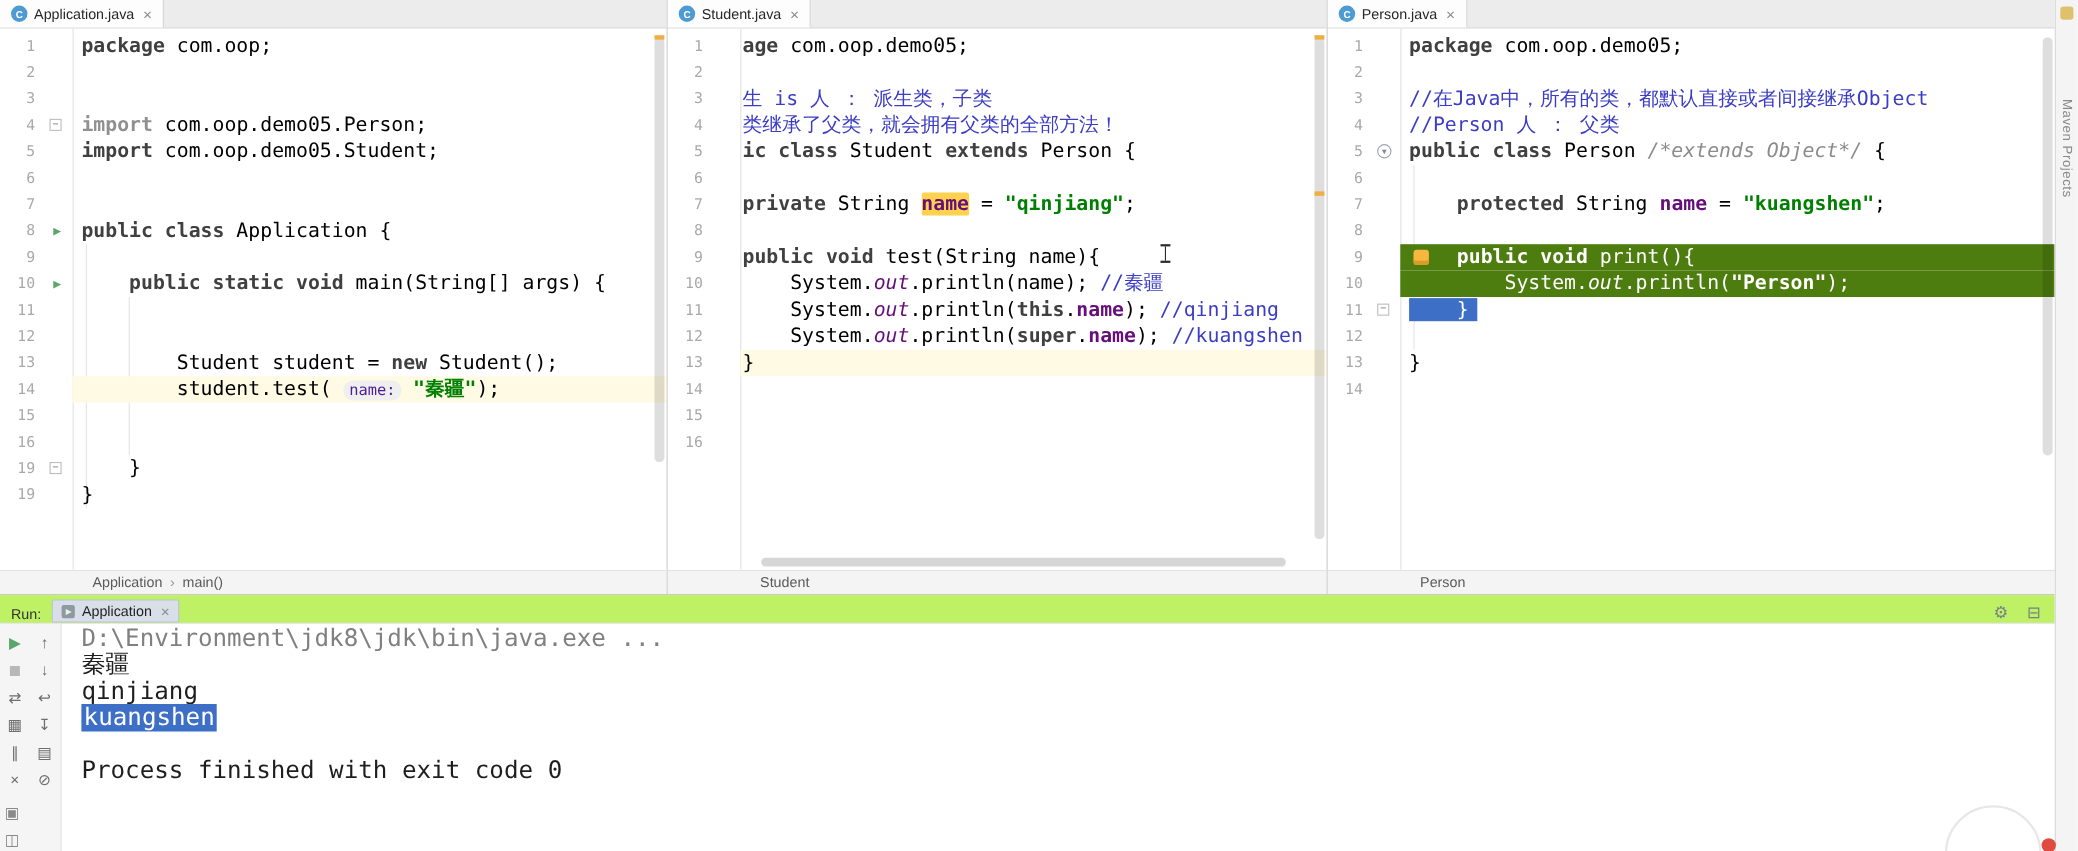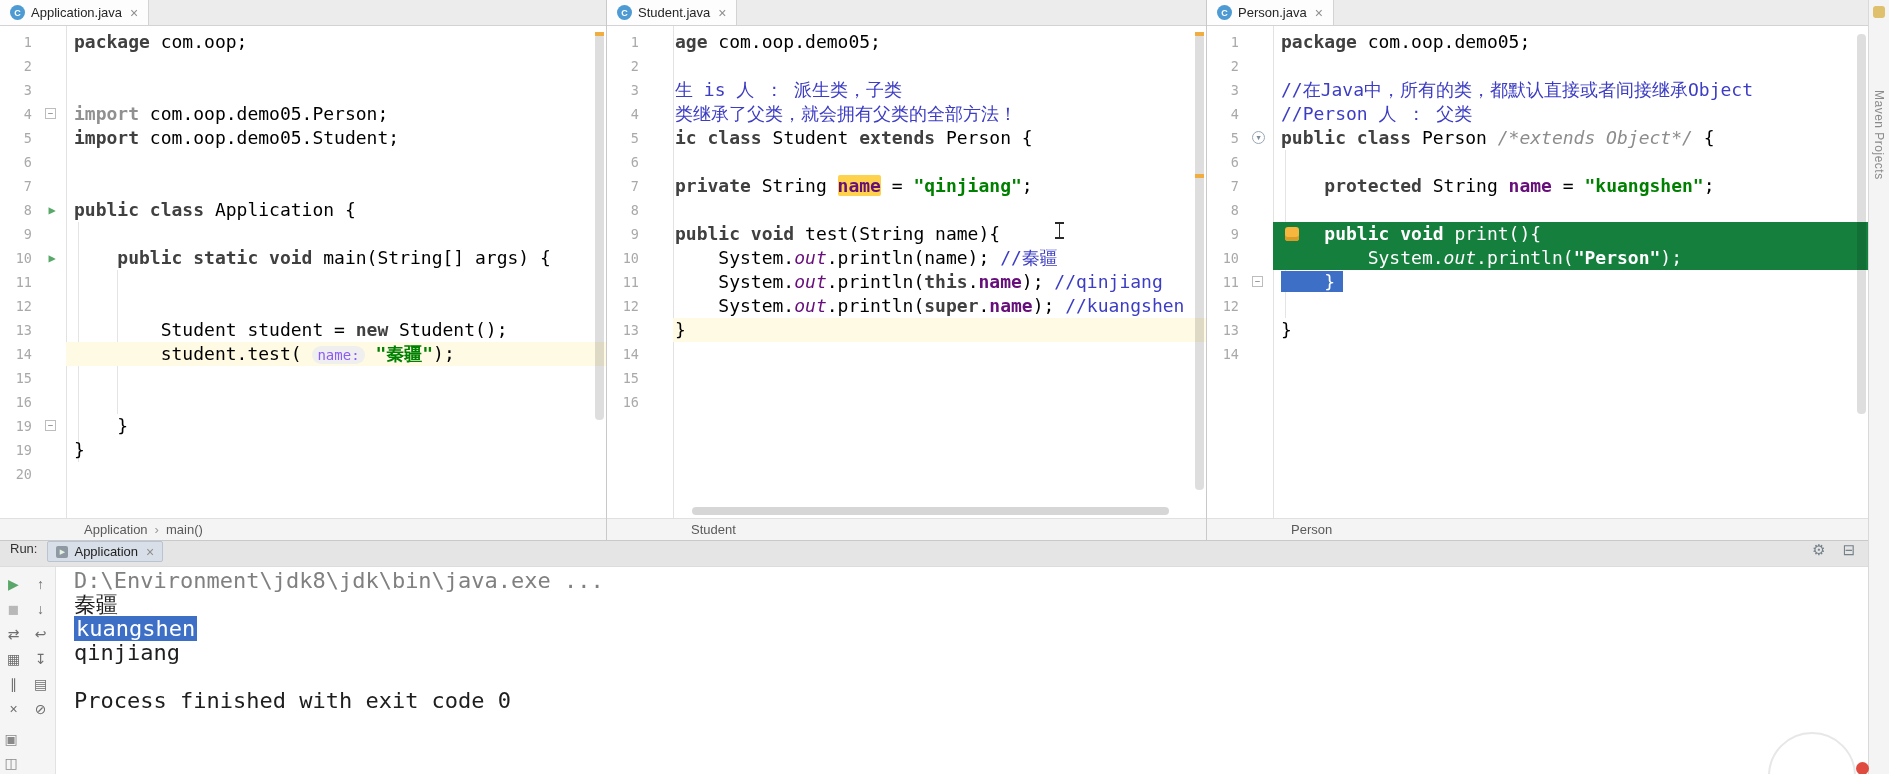--- a/index.html
+++ b/index.html
@@ -36,42 +36,42 @@
   .tk-kw{color:#404040;font-weight:bold}
   .tk-pl{color:#000}
   .tk-str{color:#008000;font-weight:bold}
   .tk-cmt{color:#3c3cc4;}
   .tk-bcmt{color:#8c8c8c;font-style:italic}
   .tk-fld{color:#660e7a;font-weight:bold}
   .tk-fldhl{color:#660e7a;font-weight:bold;background:#ffd24d;border-radius:2px}
   .tk-sf{color:#660e7a;font-style:italic}
   .tk-fade{color:#000000}
   .tk-kwf{color:#909090;font-weight:bold}
-  .tk-hint{color:#8b5cf6;background:#efefef;border-radius:9px;padding:1px 5px;font-size:14px}
+  .tk-hint{color:#4c1d95;background:#efefef;border-radius:9px;padding:1px 5px;font-size:14px}
   .code.caret{background:#fffae3}
-  .code.sel-full{background:#15803d}
+  .code.sel-full{background:#4d7c0f}
   .code.sel-full .tok{color:#fff}
   .selwrap{background:#3d6fc7;padding-right:8px}
   .code.sel-part .tok{color:#fff}
   .bulb{position:absolute;left:12px;top:5px;width:14px;height:14px;border-radius:3px;background:#f7b63e;box-shadow:inset 0 -4px 0 #d89c28}
 
   .vthumb{position:absolute;right:2px;width:9px;border-radius:4px;background:rgba(0,0,0,0.13)}
   .smark{position:absolute;right:2px;width:9px;height:4px;background:#efad42}
   .hscroll{position:absolute;left:70px;right:16px;bottom:3px;height:8px}
   .hthumb{height:8px;border-radius:4px;background:rgba(0,0,0,0.16);width:93%;margin-left:3%}
   .ibeam{position:absolute;width:9px;height:17px;border-top:2px solid #2a2a2a;border-bottom:2px solid #2a2a2a}
   .ibeam::before{content:"";position:absolute;left:3.5px;top:0;bottom:0;width:1.5px;background:#2a2a2a}
 
   .crumbs{height:22px;flex:none;background:#f4f4f4;border-top:1px solid #e0e0e0;display:flex;align-items:center;gap:7px;padding-left:84px;font-size:13px;color:#5a5a5a}
   .crumb{cursor:pointer}
   .crumb-sep{color:#9a9a9a}
 
   
   .run-panel{position:absolute;left:0;right:21px;top:540px;bottom:0;border-top:1px solid #c9c9c9;display:flex;flex-direction:column;background:#fff}
-  .run-header{height:26px;flex:none;background:#e5e5e5;border-bottom:1px solid #dcdcdc;display:flex;align-items:flex-start;gap:10px;padding:0 10px}
+  .run-header{height:26px;flex:none;background:#bef264;border-bottom:1px solid #dcdcdc;display:flex;align-items:flex-end;gap:10px;padding:0 10px}
   .run-label{font-size:13px;color:#333}
   .run-tab{display:flex;align-items:center;gap:6px;height:21px;padding:0 8px;background:#d8dfe8;border:1px solid #bac4cf;border-radius:2px;font-size:13px;color:#222}
   .run-tab-icon{width:12px;height:12px;border-radius:2px;background:#8e99a4;color:#e7f3e2;font-size:7px;display:flex;align-items:center;justify-content:center}
   .run-header-right{margin-left:auto;display:flex;gap:12px}
   .run-header-right .tbi{font-size:15px}
   .run-body{flex:1;display:flex;position:relative;background:#fff;overflow:hidden}
   .run-toolbars{width:56px;flex:none;background:#f5f5f5;border-right:1px solid #e2e2e2;display:flex;padding-top:8px}
   .tbcol{width:27px;display:flex;flex-direction:column;align-items:center;gap:7px}
   .tbi{width:18px;height:18px;display:flex;align-items:center;justify-content:center;font-size:14px;color:#6e6e6e;cursor:pointer}
   .console{flex:1;padding:2px 0 0 18px;font-family:"DejaVu Sans Mono","Liberation Mono",monospace;font-size:22px;line-height:24px;color:#1e1e1e}
@@ -117,21 +117,20 @@
             <div class="row"><span class="ln">9</span><span class="gico"></span><span class="code"></span></div>
             <div class="row"><span class="ln">10</span><span class="gico"><span class="gic g-run">▶</span></span><span class="code"><span class="tok tk-pl">    </span><span class="tok tk-kw">public static void</span><span class="tok tk-pl"> main(String[] args) {</span></span></div>
             <div class="row"><span class="ln">11</span><span class="gico"></span><span class="code"></span></div>
             <div class="row"><span class="ln">12</span><span class="gico"></span><span class="code"></span></div>
             <div class="row"><span class="ln">13</span><span class="gico"></span><span class="code"><span class="tok tk-pl">        Student student = </span><span class="tok tk-kw">new</span><span class="tok tk-pl"> Student();</span></span></div>
             <div class="row"><span class="ln">14</span><span class="gico"></span><span class="code caret"><span class="tok tk-pl">        student.test( </span><span class="tok tk-hint">name:</span><span class="tok tk-pl"> </span><span class="tok tk-str">"秦疆"</span><span class="tok tk-pl">);</span></span></div>
             <div class="row"><span class="ln">15</span><span class="gico"></span><span class="code"></span></div>
             <div class="row"><span class="ln">16</span><span class="gico"></span><span class="code"></span></div>
             <div class="row"><span class="ln">19</span><span class="gico"><span class="gic g-fold">−</span></span><span class="code"><span class="tok tk-pl">    }</span></span></div>
             <div class="row"><span class="ln">19</span><span class="gico"></span><span class="code"><span class="tok tk-pl">}</span></span></div>
-            <div class="row"><span class="ln">20</span><span class="gico"></span><span class="code"></span></div>
           </div>
         <div class="vthumb" style="top:8px;height:386px"></div>
         <div class="smark" style="top:6px"></div>
       </div>
       <div class="crumbs">
           <span class="crumb">Application</span>
           <span class="crumb-sep">›</span>
           <span class="crumb">main()</span>
         </div>
     </section>
@@ -239,22 +238,22 @@
             <div class="tbi" style="color: rgb(110, 110, 110);">↓</div>
             <div class="tbi" style="color: rgb(110, 110, 110);">↩</div>
             <div class="tbi" style="color: rgb(110, 110, 110);">↧</div>
             <div class="tbi" style="color: rgb(110, 110, 110);">▤</div>
             <div class="tbi" style="color: rgb(110, 110, 110);">⊘</div>
           </div>
       </div>
       <div class="console">
           <div class="cline c-muted">D:\Environment\jdk8\jdk\bin\java.exe ...</div>
           <div class="cline c-normal">秦疆</div>
+          <div class="cline c-normal">qinjiang</div>
           <div class="cline c-selected"><span class="csel">kuangshen</span></div>
-          <div class="cline c-normal">qinjiang</div>
           <div class="cline c-normal">&nbsp;</div>
           <div class="cline c-normal">Process finished with exit code 0</div>
         </div>
     </div>
   </div>
 
   <div class="right-stripe">
     <div class="stripe-insp"></div>
     <div class="stripe-label">Maven Projects</div>
   </div>

